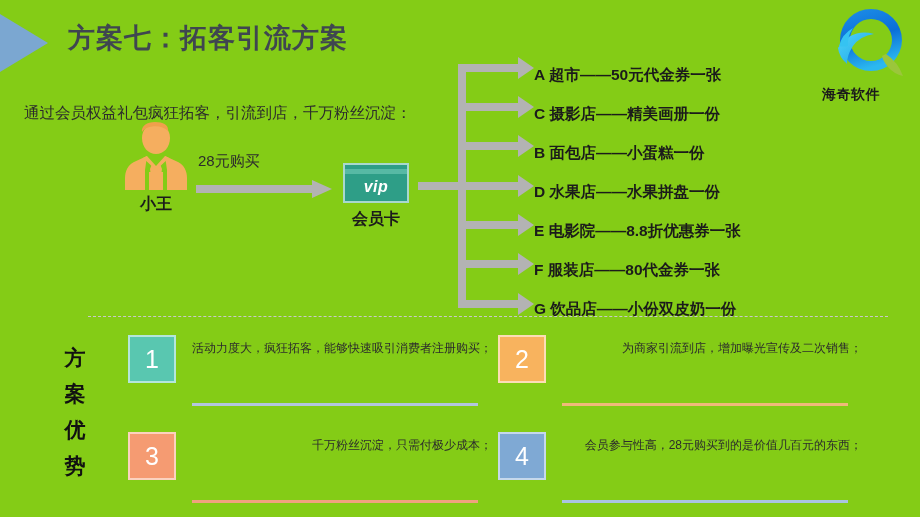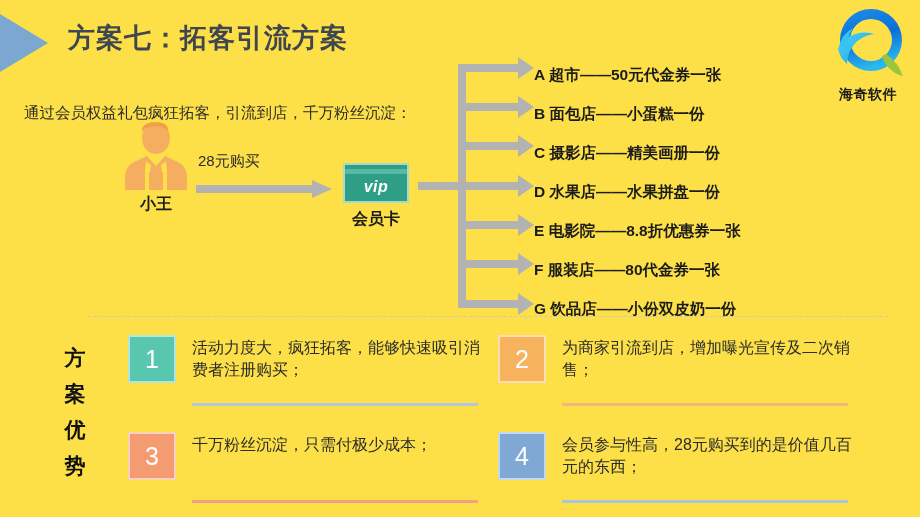--- a/index.html
+++ b/index.html
@@ -11,21 +11,21 @@
     height: 517px;
     background: #f2f2f2;
     font-family: "Liberation Sans", "DejaVu Sans", sans-serif;
     overflow: hidden;
     position: relative;
   }
   .slide {
     position: relative;
     width: 920px;
     height: 517px;
-    background: #fde047;
+    background: #84cc16;
   }
 
   
   .title-chevron {
     position: absolute;
     left: 0;
     top: 14px;
     width: 0;
     height: 0;
     border-top: 29px solid transparent;
@@ -65,21 +65,21 @@
     left: 8px;
     top: 0;
     width: 78px;
     height: 78px;
   }
   .logo-text {
     position: absolute;
     left: 0;
     top: 82px;
     width: 92px;
-    text-align: center;
+    text-align: left;
     font-size: 14px;
     font-weight: bold;
     color: #1b1b1b;
     letter-spacing: 0.5px;
   }
 
   
   .person-block {
     position: absolute;
     left: 112px;
@@ -216,23 +216,24 @@
     color: #ffffff;
     font-size: 25px;
     line-height: 44px;
     text-align: center;
   }
   .adv-text {
     position: absolute;
     left: 64px;
     top: 2px;
     width: 300px;
-    font-size: 16px;
+    font-size: 12px;
     color: #2c2c2c;
     line-height: 22px;
+    text-align: right;
   }
   .adv-rule {
     position: absolute;
     left: 64px;
     width: 286px;
     height: 3px;
   }
 
   .pos-a1 { left: 128px; top: 335px; }
   .pos-a2 { left: 498px; top: 335px; }
@@ -304,22 +305,22 @@
       <path d="M40 87 L100 87 L100 80 L116 91 L100 102 L100 95 L40 95 Z"></path>
       <path d="M40 127 L100 127 L100 120 L116 131 L100 142 L100 135 L40 135 Z"></path>
       <path d="M40 166 L100 166 L100 159 L116 170 L100 181 L100 174 L40 174 Z"></path>
       <path d="M40 205 L100 205 L100 198 L116 209 L100 220 L100 213 L40 213 Z"></path>
       <path d="M40 245 L100 245 L100 238 L116 249 L100 260 L100 253 L40 253 Z"></path>
     </g>
   </svg>
 
   <div class="benefit-list">
     <div class="benefit-item">A 超市——50元代金券一张</div>
+    <div class="benefit-item">C 摄影店——精美画册一份</div>
     <div class="benefit-item">B 面包店——小蛋糕一份</div>
-    <div class="benefit-item">C 摄影店——精美画册一份</div>
     <div class="benefit-item">D 水果店——水果拼盘一份</div>
     <div class="benefit-item">E 电影院——8.8折优惠券一张</div>
     <div class="benefit-item">F 服装店——80代金券一张</div>
     <div class="benefit-item">G 饮品店——小份双皮奶一份</div>
   </div>
 
   <div class="divider"></div>
 
   <div class="adv-title">
     <span>方</span>

